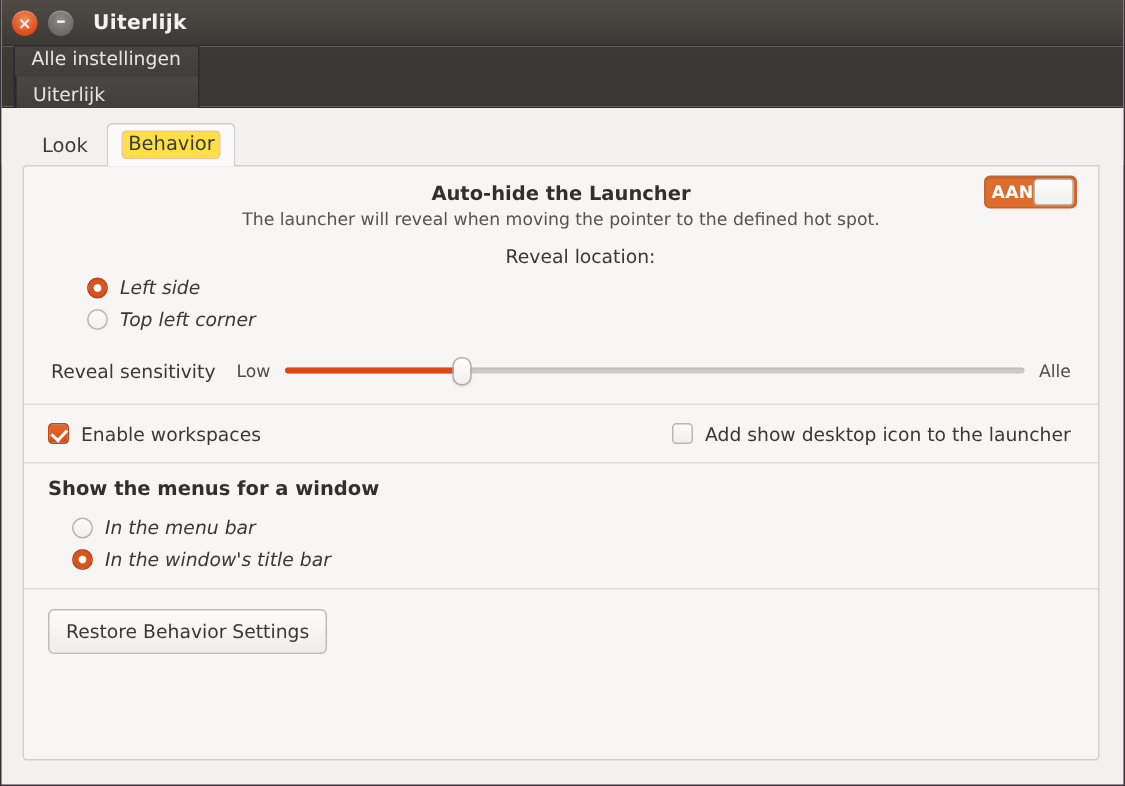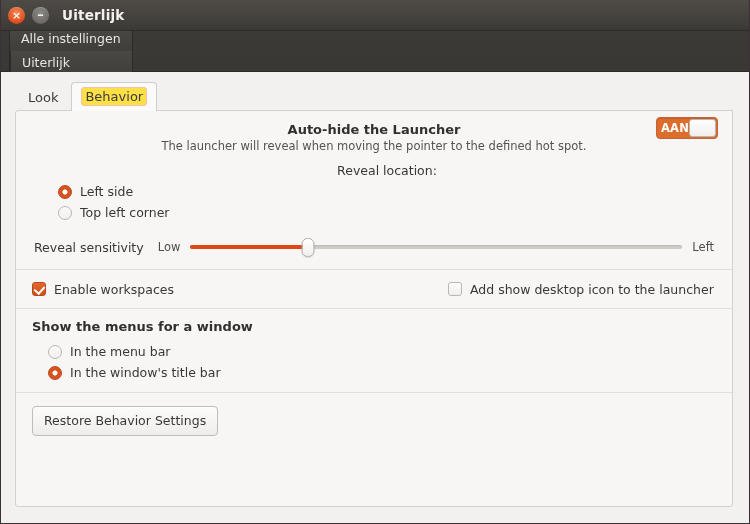--- a/index.html
+++ b/index.html
@@ -213,20 +213,21 @@
     background: linear-gradient(to bottom, #fbfbfb, #f2f0ef);
     border: 1px solid #bab7b2;
   }
   .radio.on {
     background: radial-gradient(circle at 50% 50%, #ffffff 0%, #ffffff 26%, #d9531e 34%, #d9531e 100%);
     border: 1px solid #b8491c;
   }
   .optrow .otext {
     font-size: 12.5px;
     color: #3a3835;
+    font-style: italic;
   }
 
   
   #slider-row {
     display: flex;
     align-items: center;
     margin-top: 12px;
     padding: 0 2px 0 2px;
     height: 24px;
   }
@@ -387,21 +388,21 @@
       </div>
 
       <div id="slider-row">
         <span class="s-title">Reveal sensitivity</span>
         <span class="s-end" style="margin-left:14px;">Low</span>
         <span id="track-wrap">
           <span id="track"></span>
           <span id="track-fill" style="width: 24%;"></span>
           <span id="handle" style="left: 24%;"></span>
         </span>
-        <span class="s-end">Left</span>
+        <span class="s-end">Alle</span>
       </div>
     </div>
 
     <div class="divider" style="margin-top:10px;"></div>
 
     <div id="sect-checks">
       <span class="chkwrap">
         <span class="checkbox on"></span>
         <span class="chk-text">Enable workspaces</span>
       </span>

